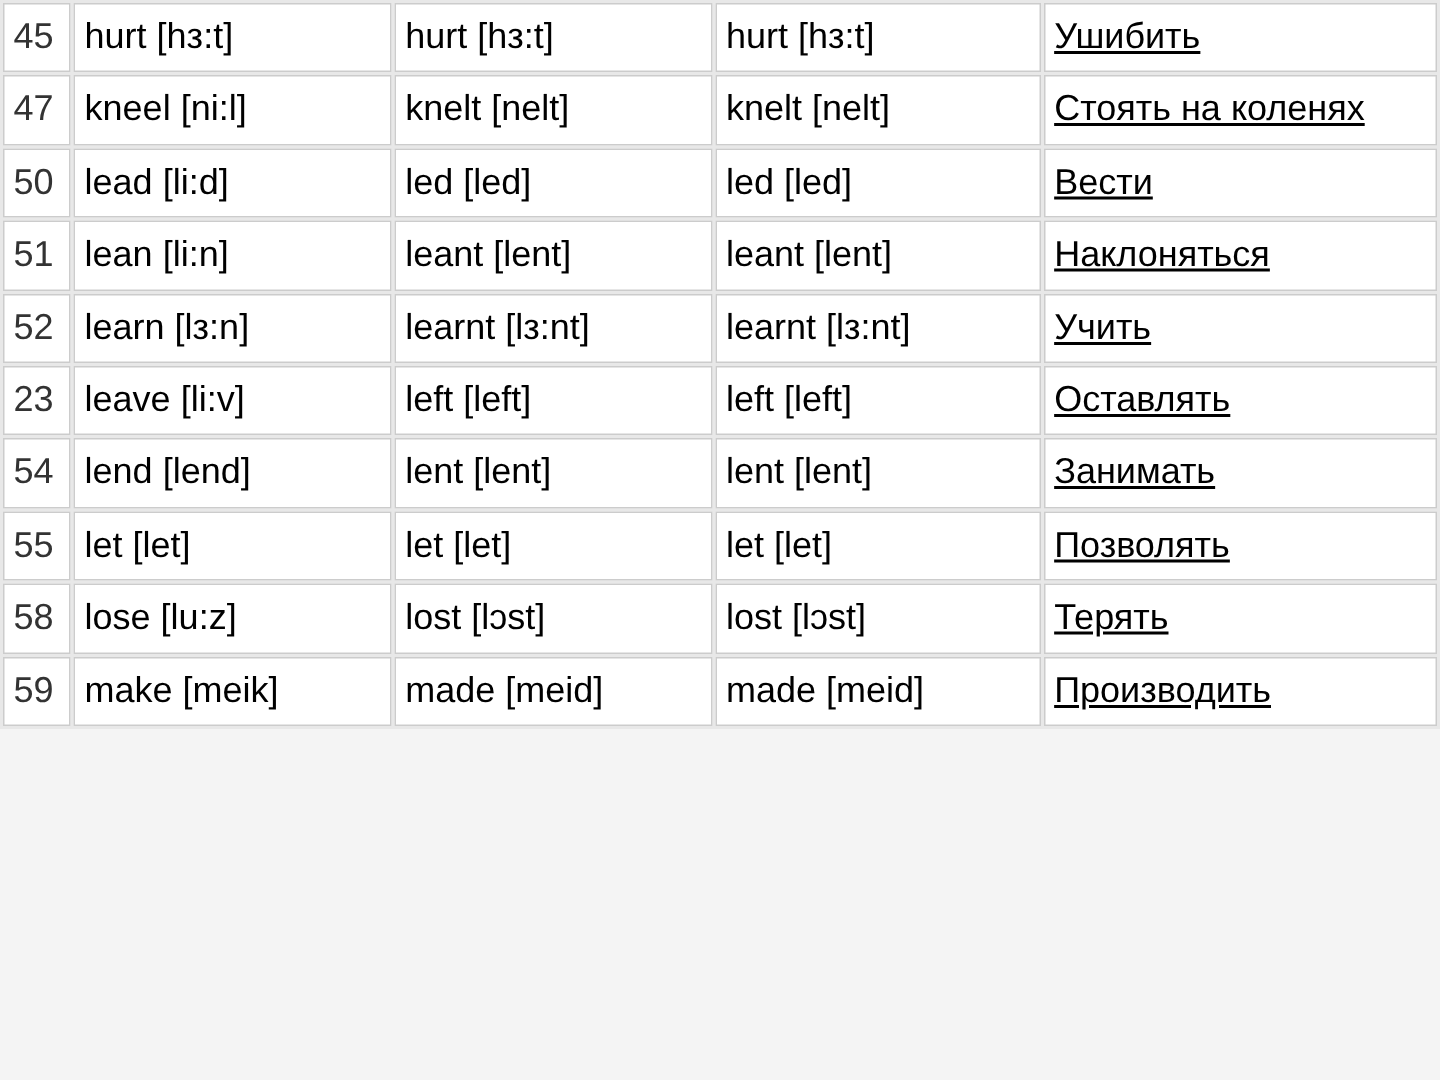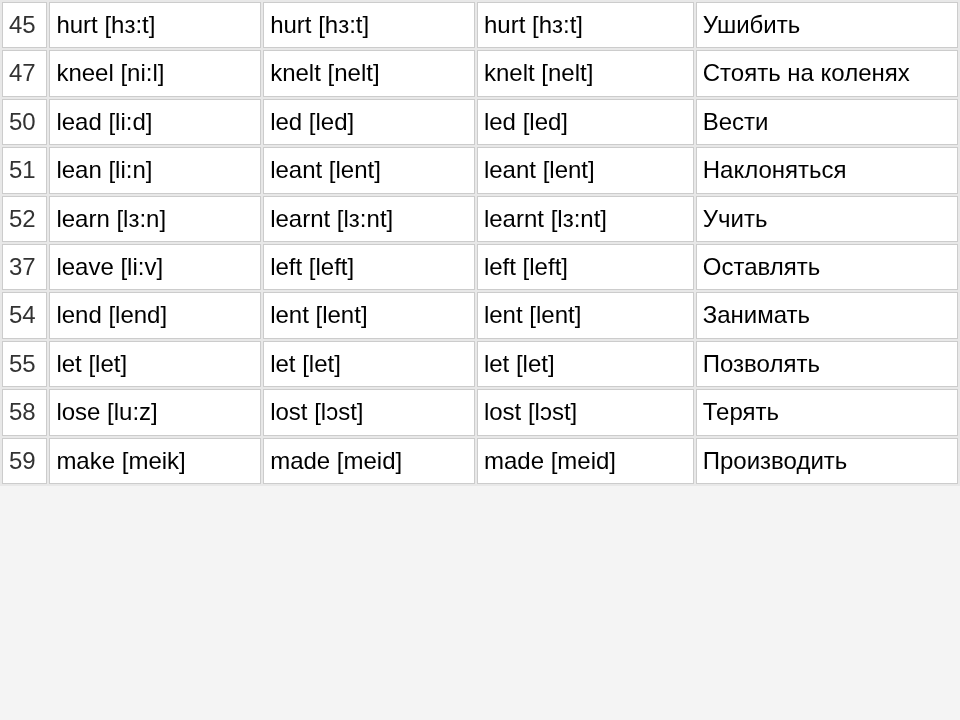--- a/index.html
+++ b/index.html
@@ -37,20 +37,21 @@
       width: 210px;
     }
     td.past {
       width: 210px;
     }
     td.pp {
       width: 215px;
     }
     td.trans {
       width: 260px;
+      text-decoration: underline;
     }
   </style>
 </head>
 <body>
 
 <table>
   <tbody>
       <tr>
         <td class="num">45</td>
         <td class="base">hurt [hз:t]</td>
@@ -80,21 +81,21 @@
         <td class="trans">Наклоняться</td>
       </tr>
       <tr>
         <td class="num">52</td>
         <td class="base">learn [lз:n]</td>
         <td class="past">learnt [lз:nt]</td>
         <td class="pp">learnt [lз:nt]</td>
         <td class="trans">Учить</td>
       </tr>
       <tr>
-        <td class="num">37</td>
+        <td class="num">23</td>
         <td class="base">leave [li:v]</td>
         <td class="past">left [left]</td>
         <td class="pp">left [left]</td>
         <td class="trans">Оставлять</td>
       </tr>
       <tr>
         <td class="num">54</td>
         <td class="base">lend [lend]</td>
         <td class="past">lent [lent]</td>
         <td class="pp">lent [lent]</td>

